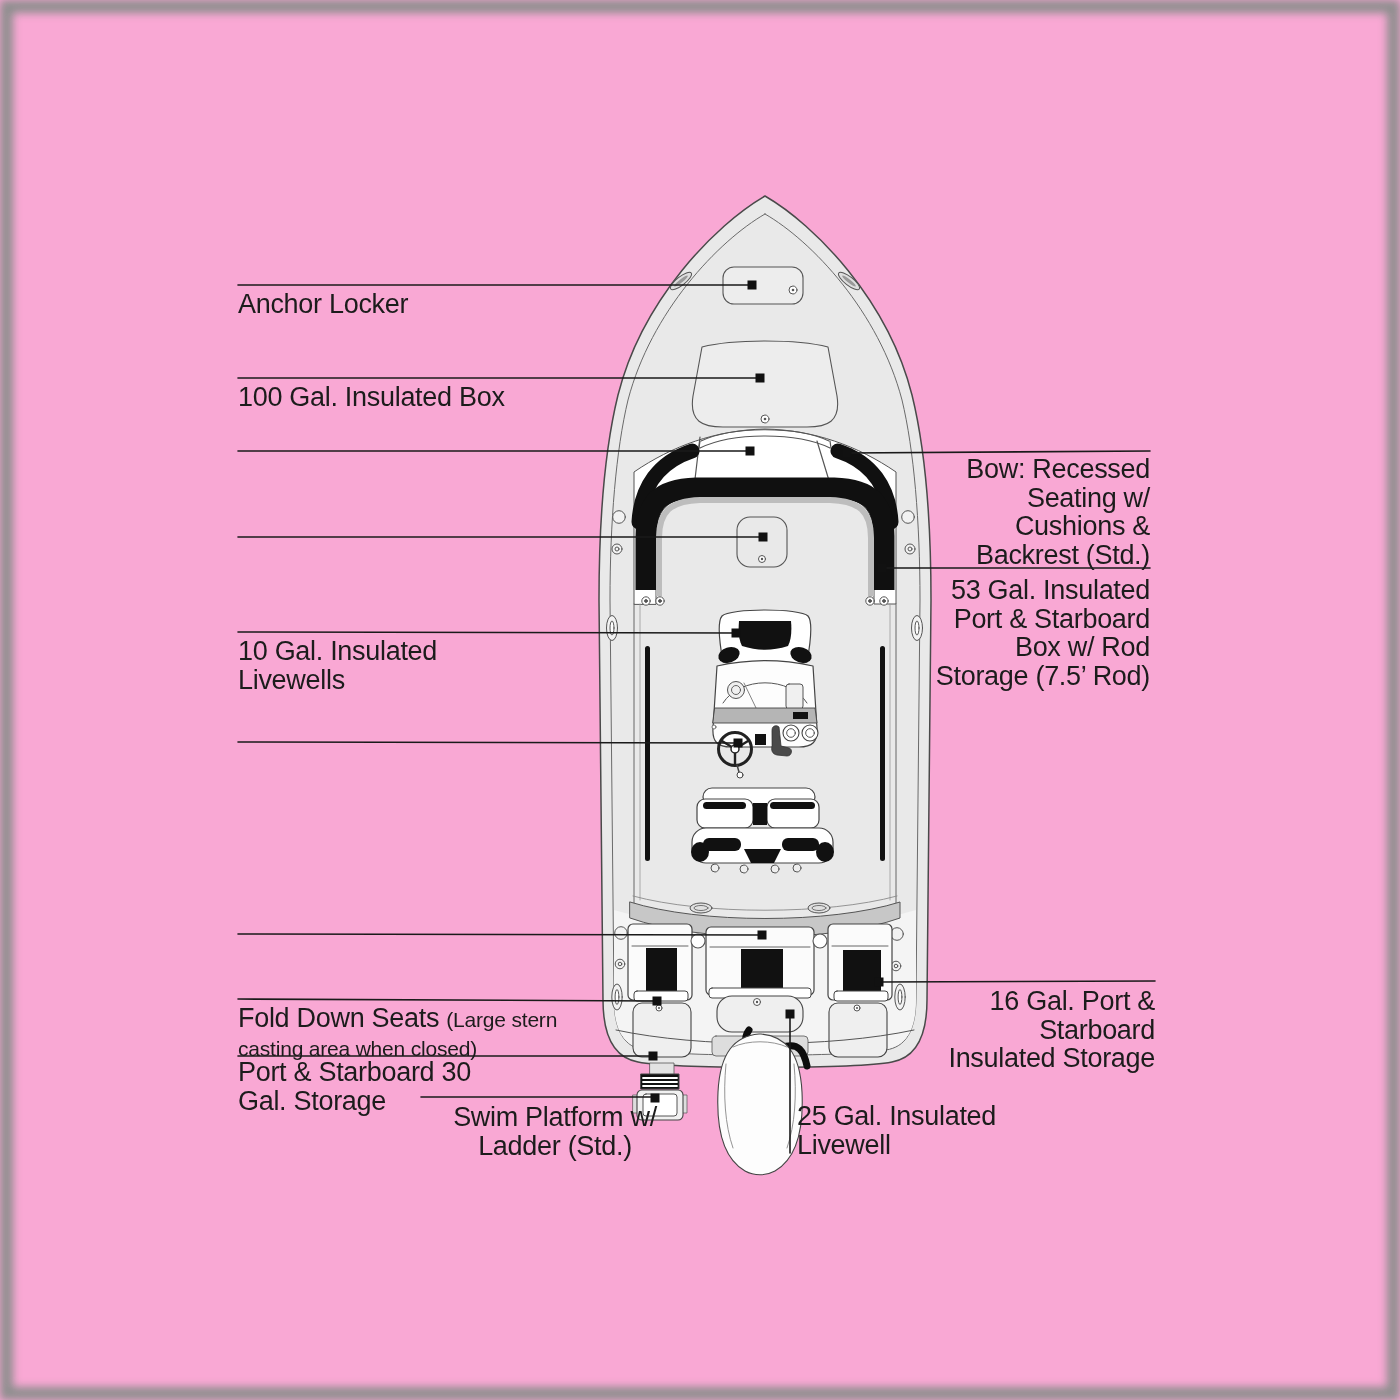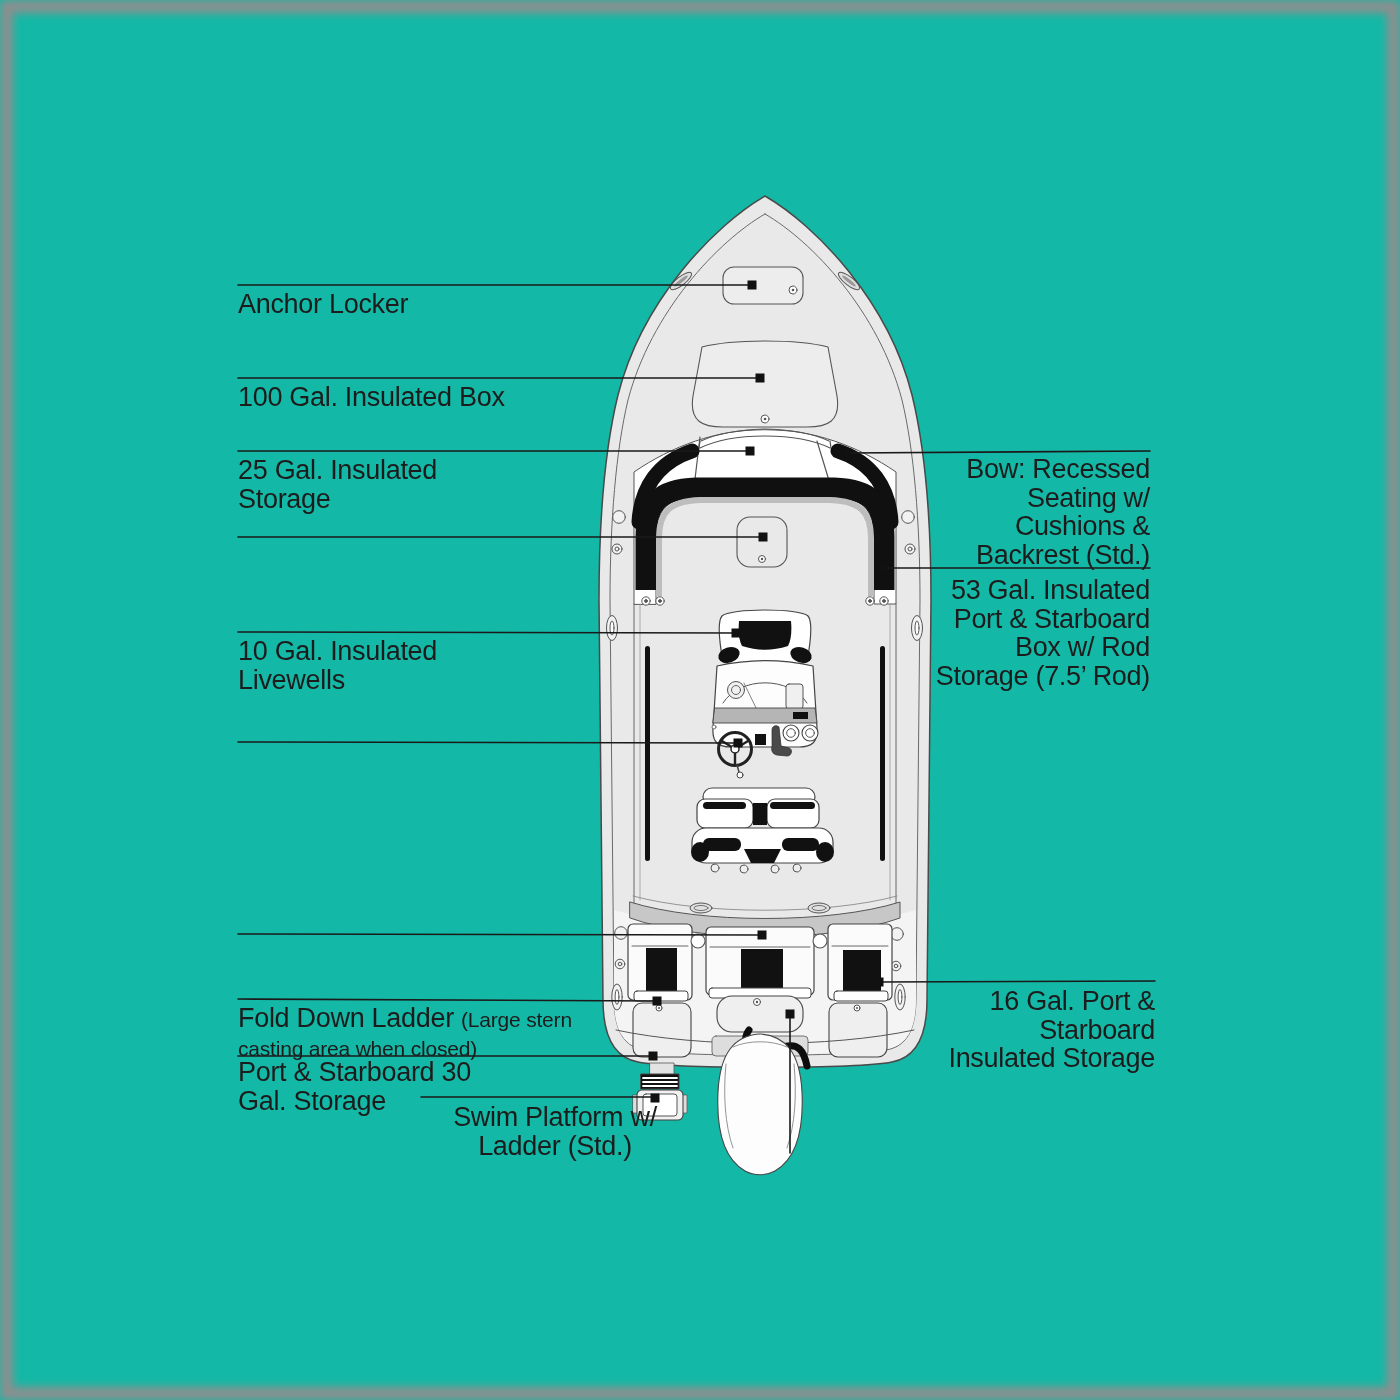--- a/index.html
+++ b/index.html
@@ -1,16 +1,16 @@
 <!DOCTYPE html>
 <html><head>
 <meta charset="utf-8">
 <style>
   html,body{margin:0;padding:0;background:#fff;}
-  .stage{position:relative;width:1400px;height:1400px;background:#14b8a6;overflow:hidden;
+  .stage{position:relative;width:1400px;height:1400px;background:#f9a8d4;overflow:hidden;
          font-family:"Liberation Sans","DejaVu Sans",sans-serif;}
   .frame{position:absolute;inset:0;border:13px solid #8e8e8e;filter:blur(4px);pointer-events:none;}
   svg{position:absolute;left:0;top:0;}
   .label{position:absolute;font-size:27px;line-height:1.06;color:#1c1c1c;letter-spacing:-0.3px;}
   .label.r{text-align:right;}
   .label.c{text-align:center;}
   .note-inline{font-size:21px;letter-spacing:-0.2px;}
 </style>
 </head>
 <body>
@@ -283,22 +283,22 @@
         <rect x="842.5" y="448.5" width="9" height="9"></rect>
         <rect x="877.5" y="563.5" width="9" height="9"></rect>
         <rect x="874.5" y="977.5" width="9" height="9"></rect>
         <rect x="785.5" y="1009.5" width="9" height="9"></rect>
       </g>
     </g>
   </svg>
 
   <div class="label" style="left:238px;top:290px;width:320px">Anchor Locker</div>
   <div class="label" style="left:238px;top:383px;width:330px">100 Gal. Insulated Box</div>
-  <div class="label" style="left:238px;top:456px;width:245px">25 Gal. Insulated Storage</div>
   <div class="label" style="left:238px;top:637px;width:255px">10 Gal. Insulated Livewells</div>
-  <div class="label" style="left:238px;top:1004px;width:352px"><span>Fold Down Ladder</span> <span class="note-inline">(Large stern casting area when closed)</span></div>
+  <div class="label" style="left:238px;top:1004px;width:352px"><span>Fold Down Seats</span> <span class="note-inline">(Large stern casting area when closed)</span></div>
   <div class="label" style="left:238px;top:1058px;width:245px">Port &amp; Starboard 30 Gal. Storage</div>
   <div class="label r" style="right:250px;top:455px;width:205px">Bow: Recessed Seating w/ Cushions &amp; Backrest (Std.)</div>
 
   <div class="label c" style="left:449px;top:1103px;width:212px">Swim Platform w/ Ladder (Std.)</div>
   <div class="label r" style="right:250px;top:576px;width:215px">53 Gal. Insulated Port &amp; Starboard Box w/ Rod Storage (7.5’ Rod)</div>
   <div class="label r" style="right:245px;top:987px;width:220px">16 Gal. Port &amp; Starboard Insulated Storage</div>
+  <div class="label" style="left:797px;top:1102px;width:240px">25 Gal. Insulated Livewell</div>
 </div>
 
 </body></html>

